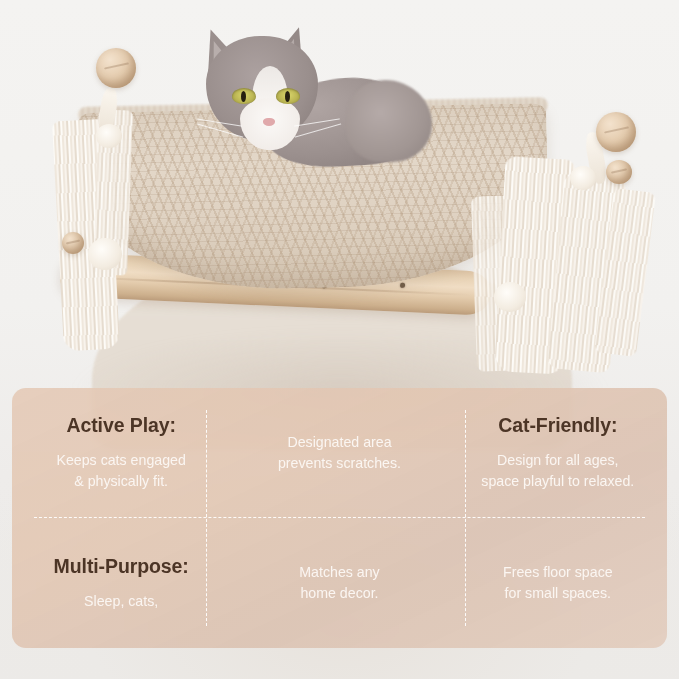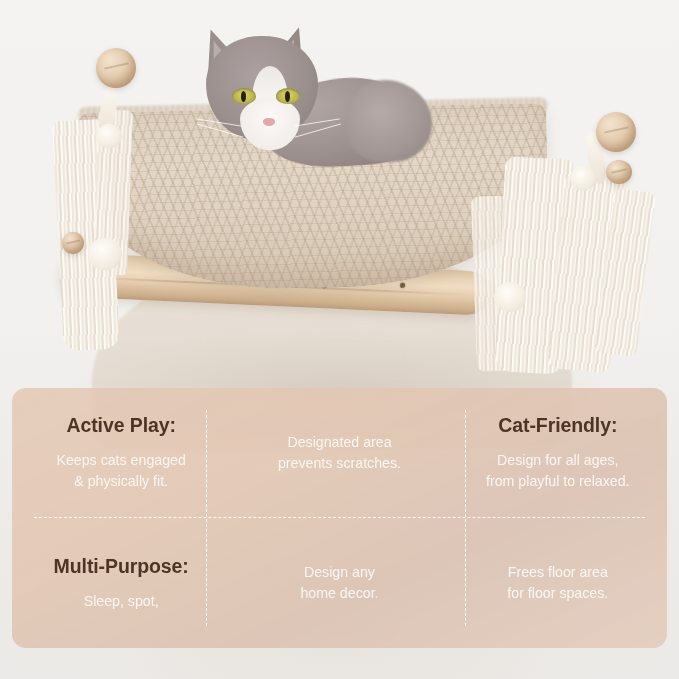--- a/index.html
+++ b/index.html
@@ -278,34 +278,34 @@
         <h3>Active Play:</h3>
         <p><span>Keeps cats engaged</span><br><span>&amp; physically fit.</span></p>
       </div>
 
       <div class="cell">
         <p><span>Designated area</span><br><span>prevents scratches.</span></p>
       </div>
 
       <div class="cell">
         <h3>Cat-Friendly:</h3>
-        <p><span>Design for all ages,</span><br><span>from playful to relaxed.</span></p>
+        <p><span>Design for all ages,</span><br><span>space playful to relaxed.</span></p>
       </div>
 
       <div class="cell">
         <h3>Multi-Purpose:</h3>
-        <p><span>Sleep, spot,</span><br></p>
-      </div>
-
-      <div class="cell">
-        <p><span>Design any</span><br><span>home decor.</span></p>
-      </div>
-
-      <div class="cell">
-        <p><span>Frees floor area</span><br><span>for floor spaces.</span></p>
+        <p><span>Sleep, cats,</span><br></p>
+      </div>
+
+      <div class="cell">
+        <p><span>Matches any</span><br><span>home decor.</span></p>
+      </div>
+
+      <div class="cell">
+        <p><span>Frees floor space</span><br><span>for small spaces.</span></p>
       </div>
     </div>
 
     <div class="vdiv v1"></div>
     <div class="vdiv v2"></div>
     <div class="hdiv"></div>
   </div>
 
 </div>
 

